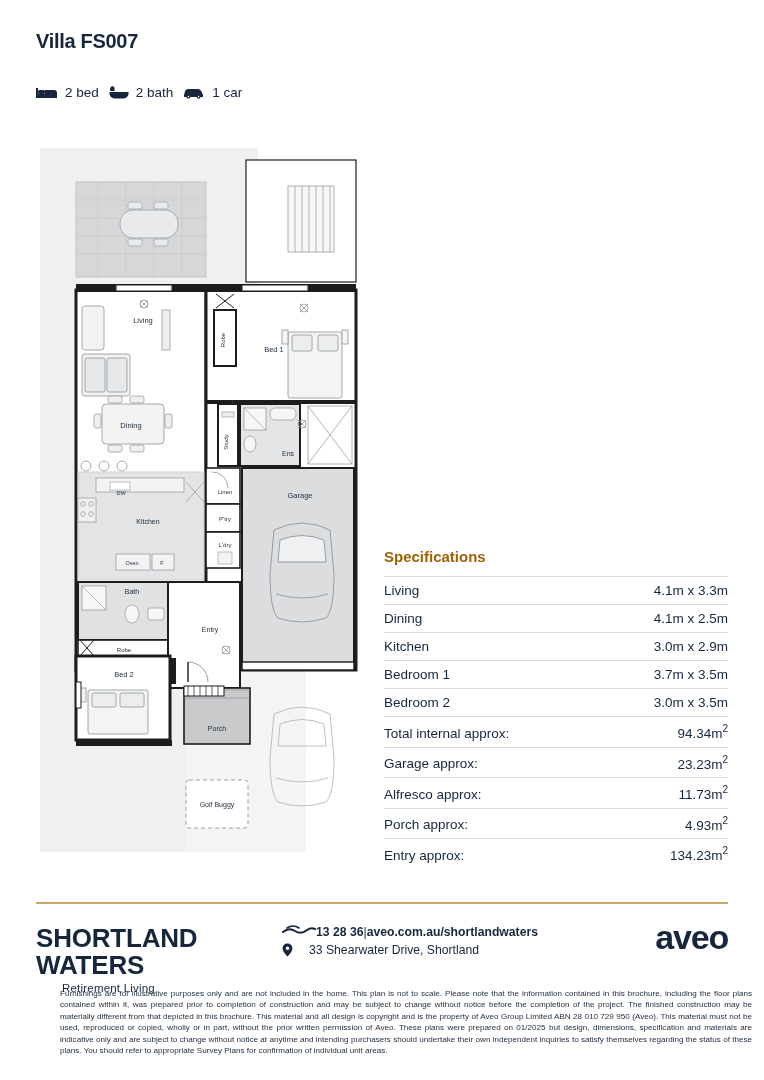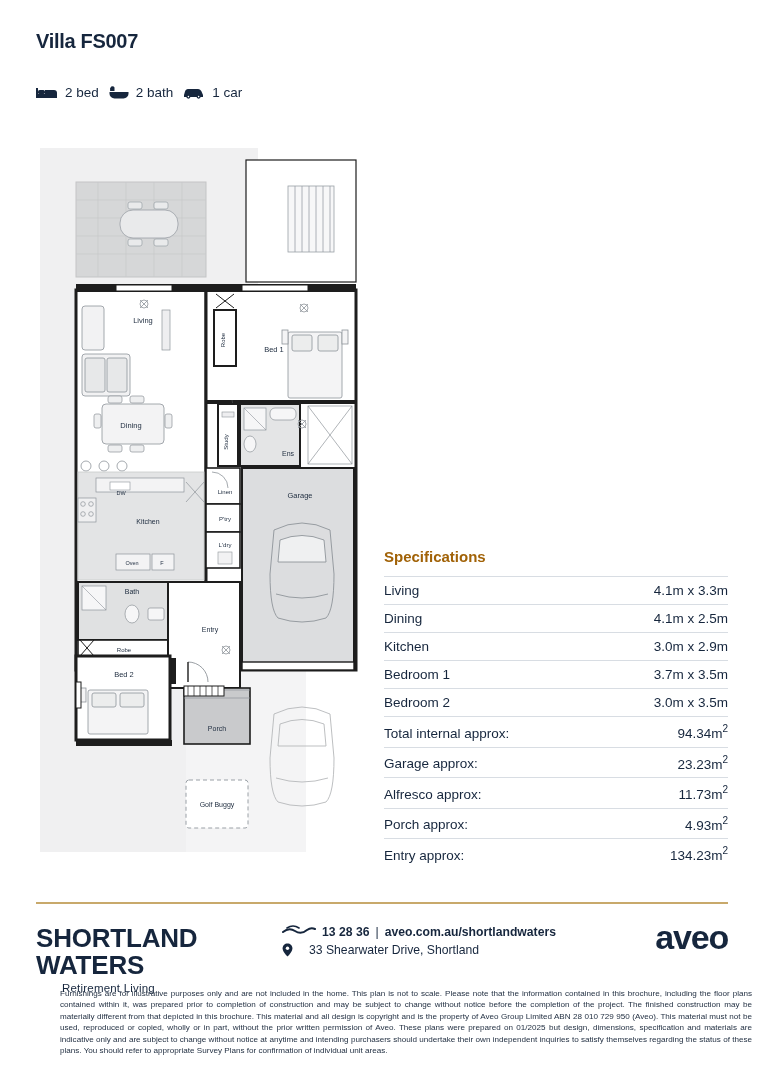--- a/index.html
+++ b/index.html
@@ -116,21 +116,20 @@
     position: absolute;
     left: 282px;
     top: 924px;
     width: 330px;
     font-size: 12.2px;
     color: #16263d;
   }
   #contact-line-1 {
     display: flex;
     align-items: center;
-    gap: 6px;
     font-weight: bold;
     margin-bottom: 4px;
   }
   #contact-line-1 .sep { font-weight: normal; color: #16263d; }
   #contact-line-2 {
     display: flex;
     gap: 16px;
   }
   #aveo-logo {
     position: absolute;

